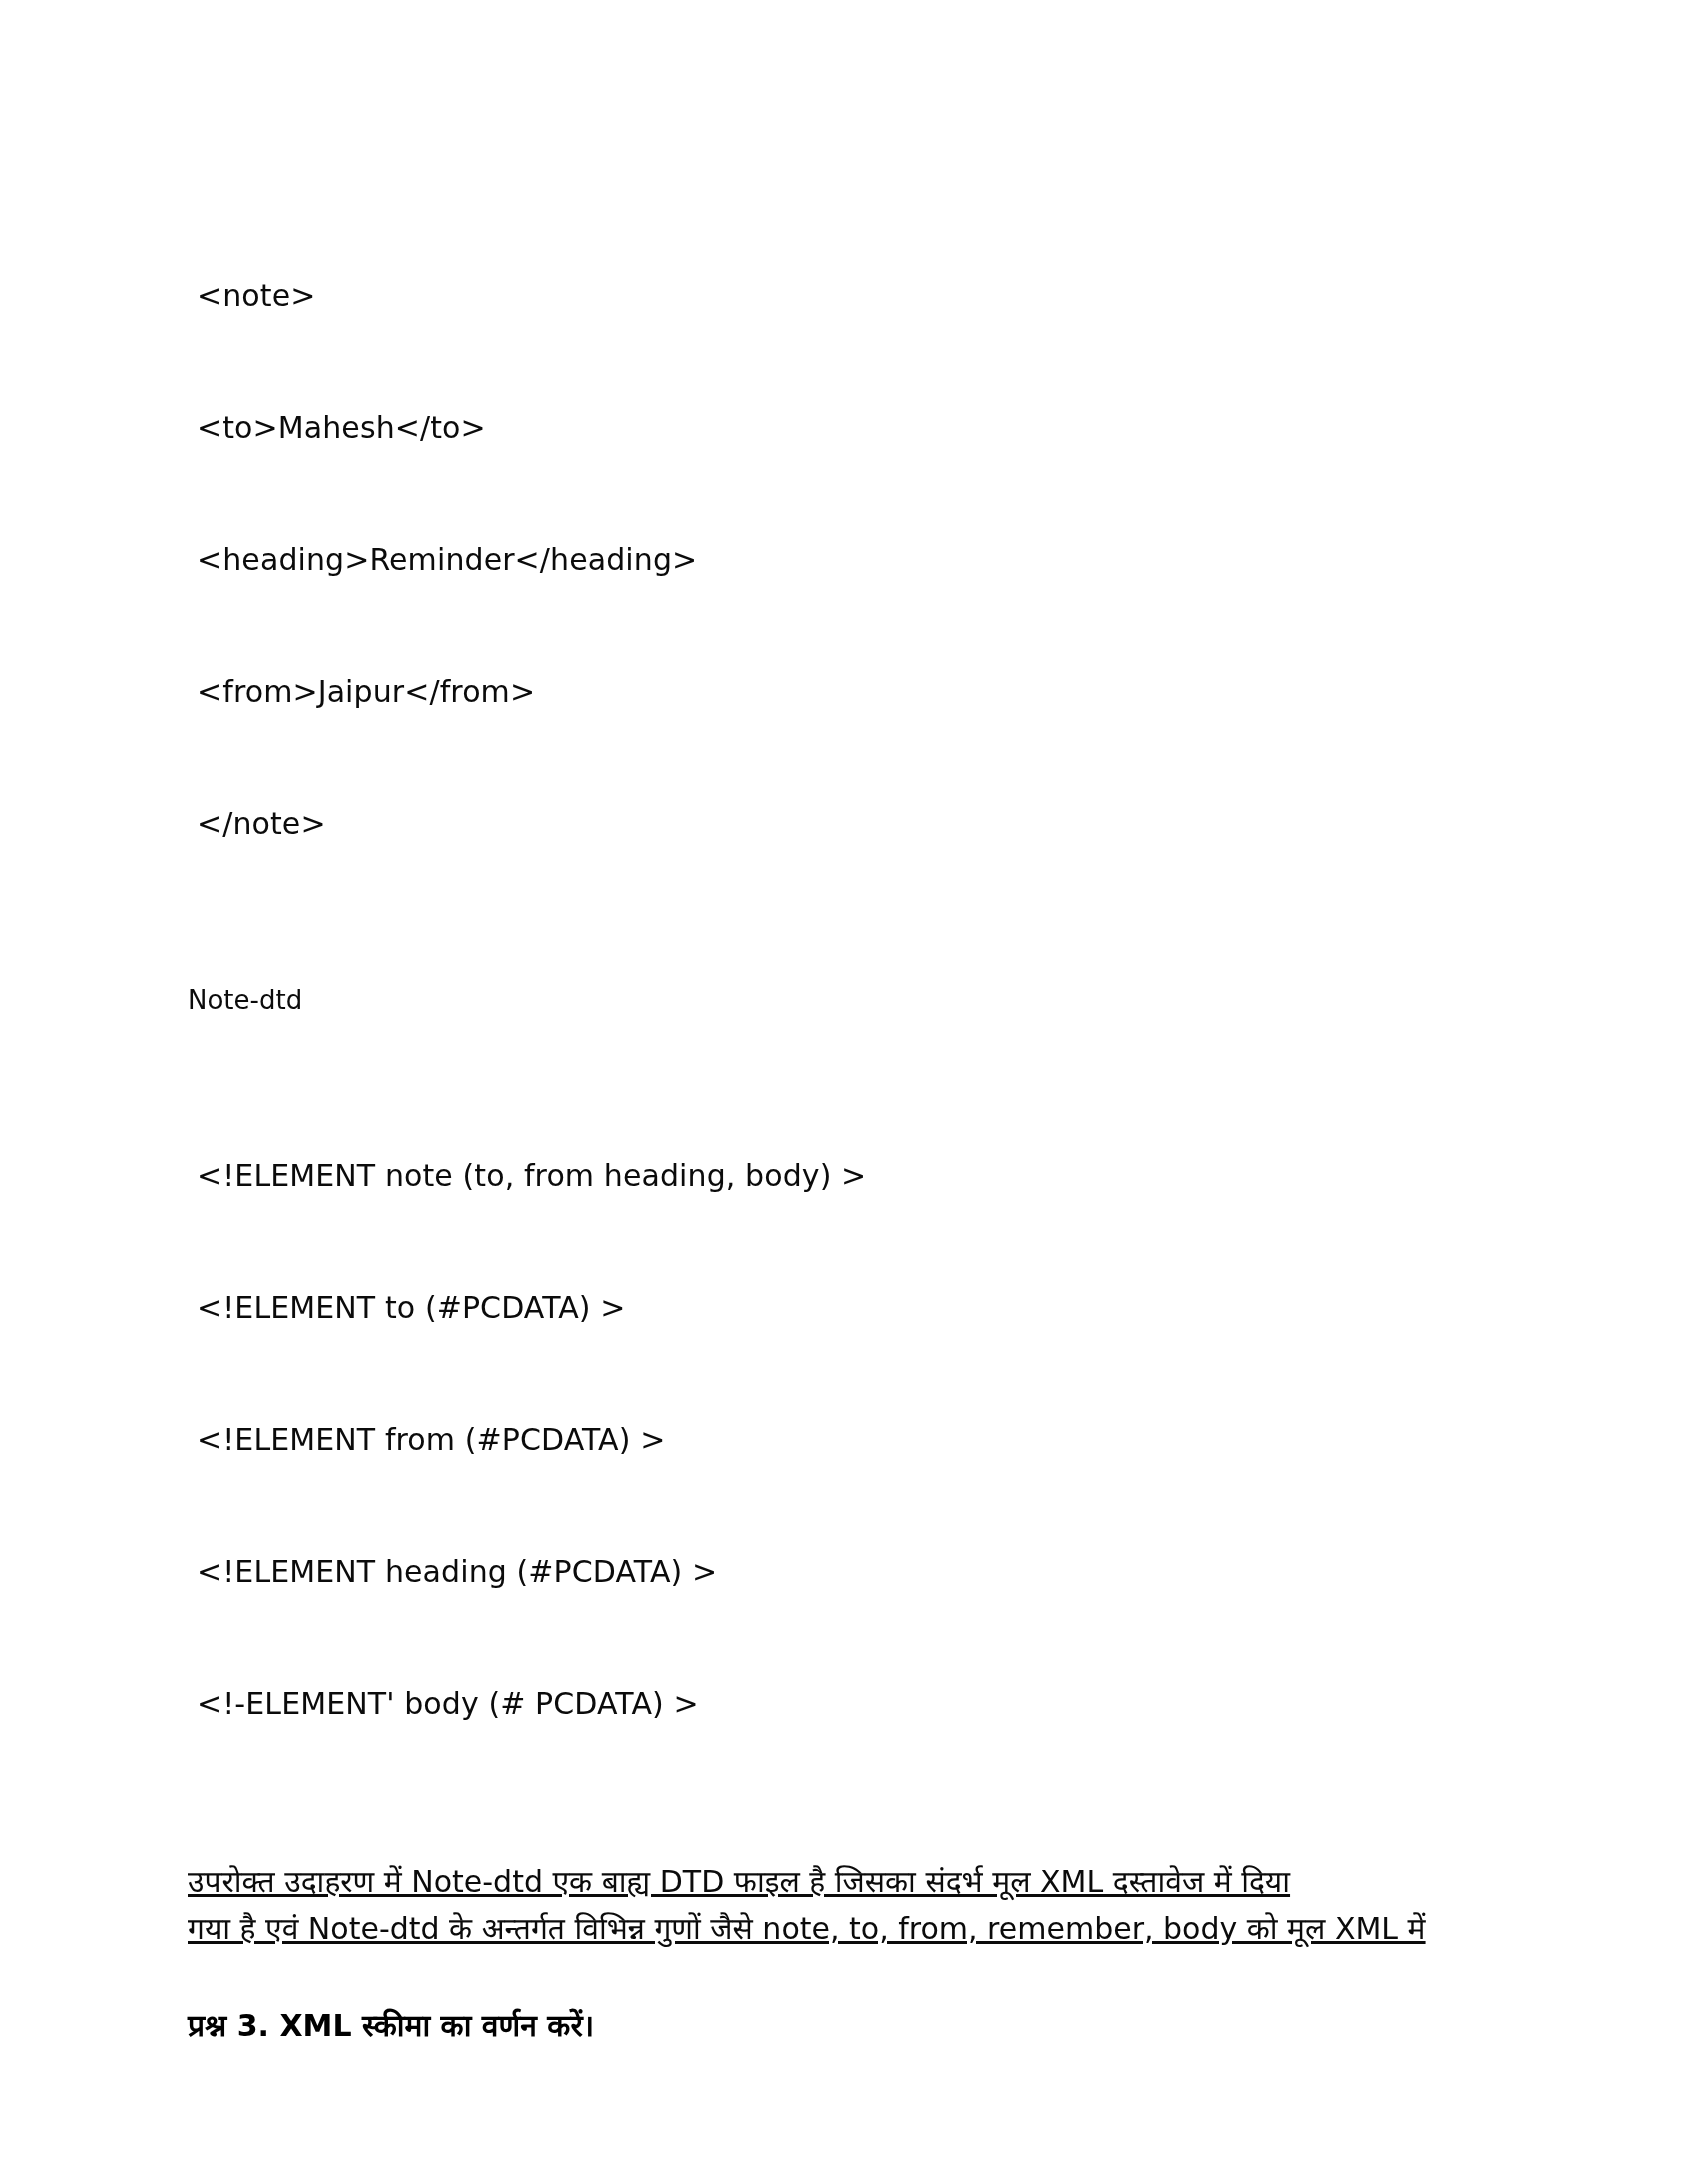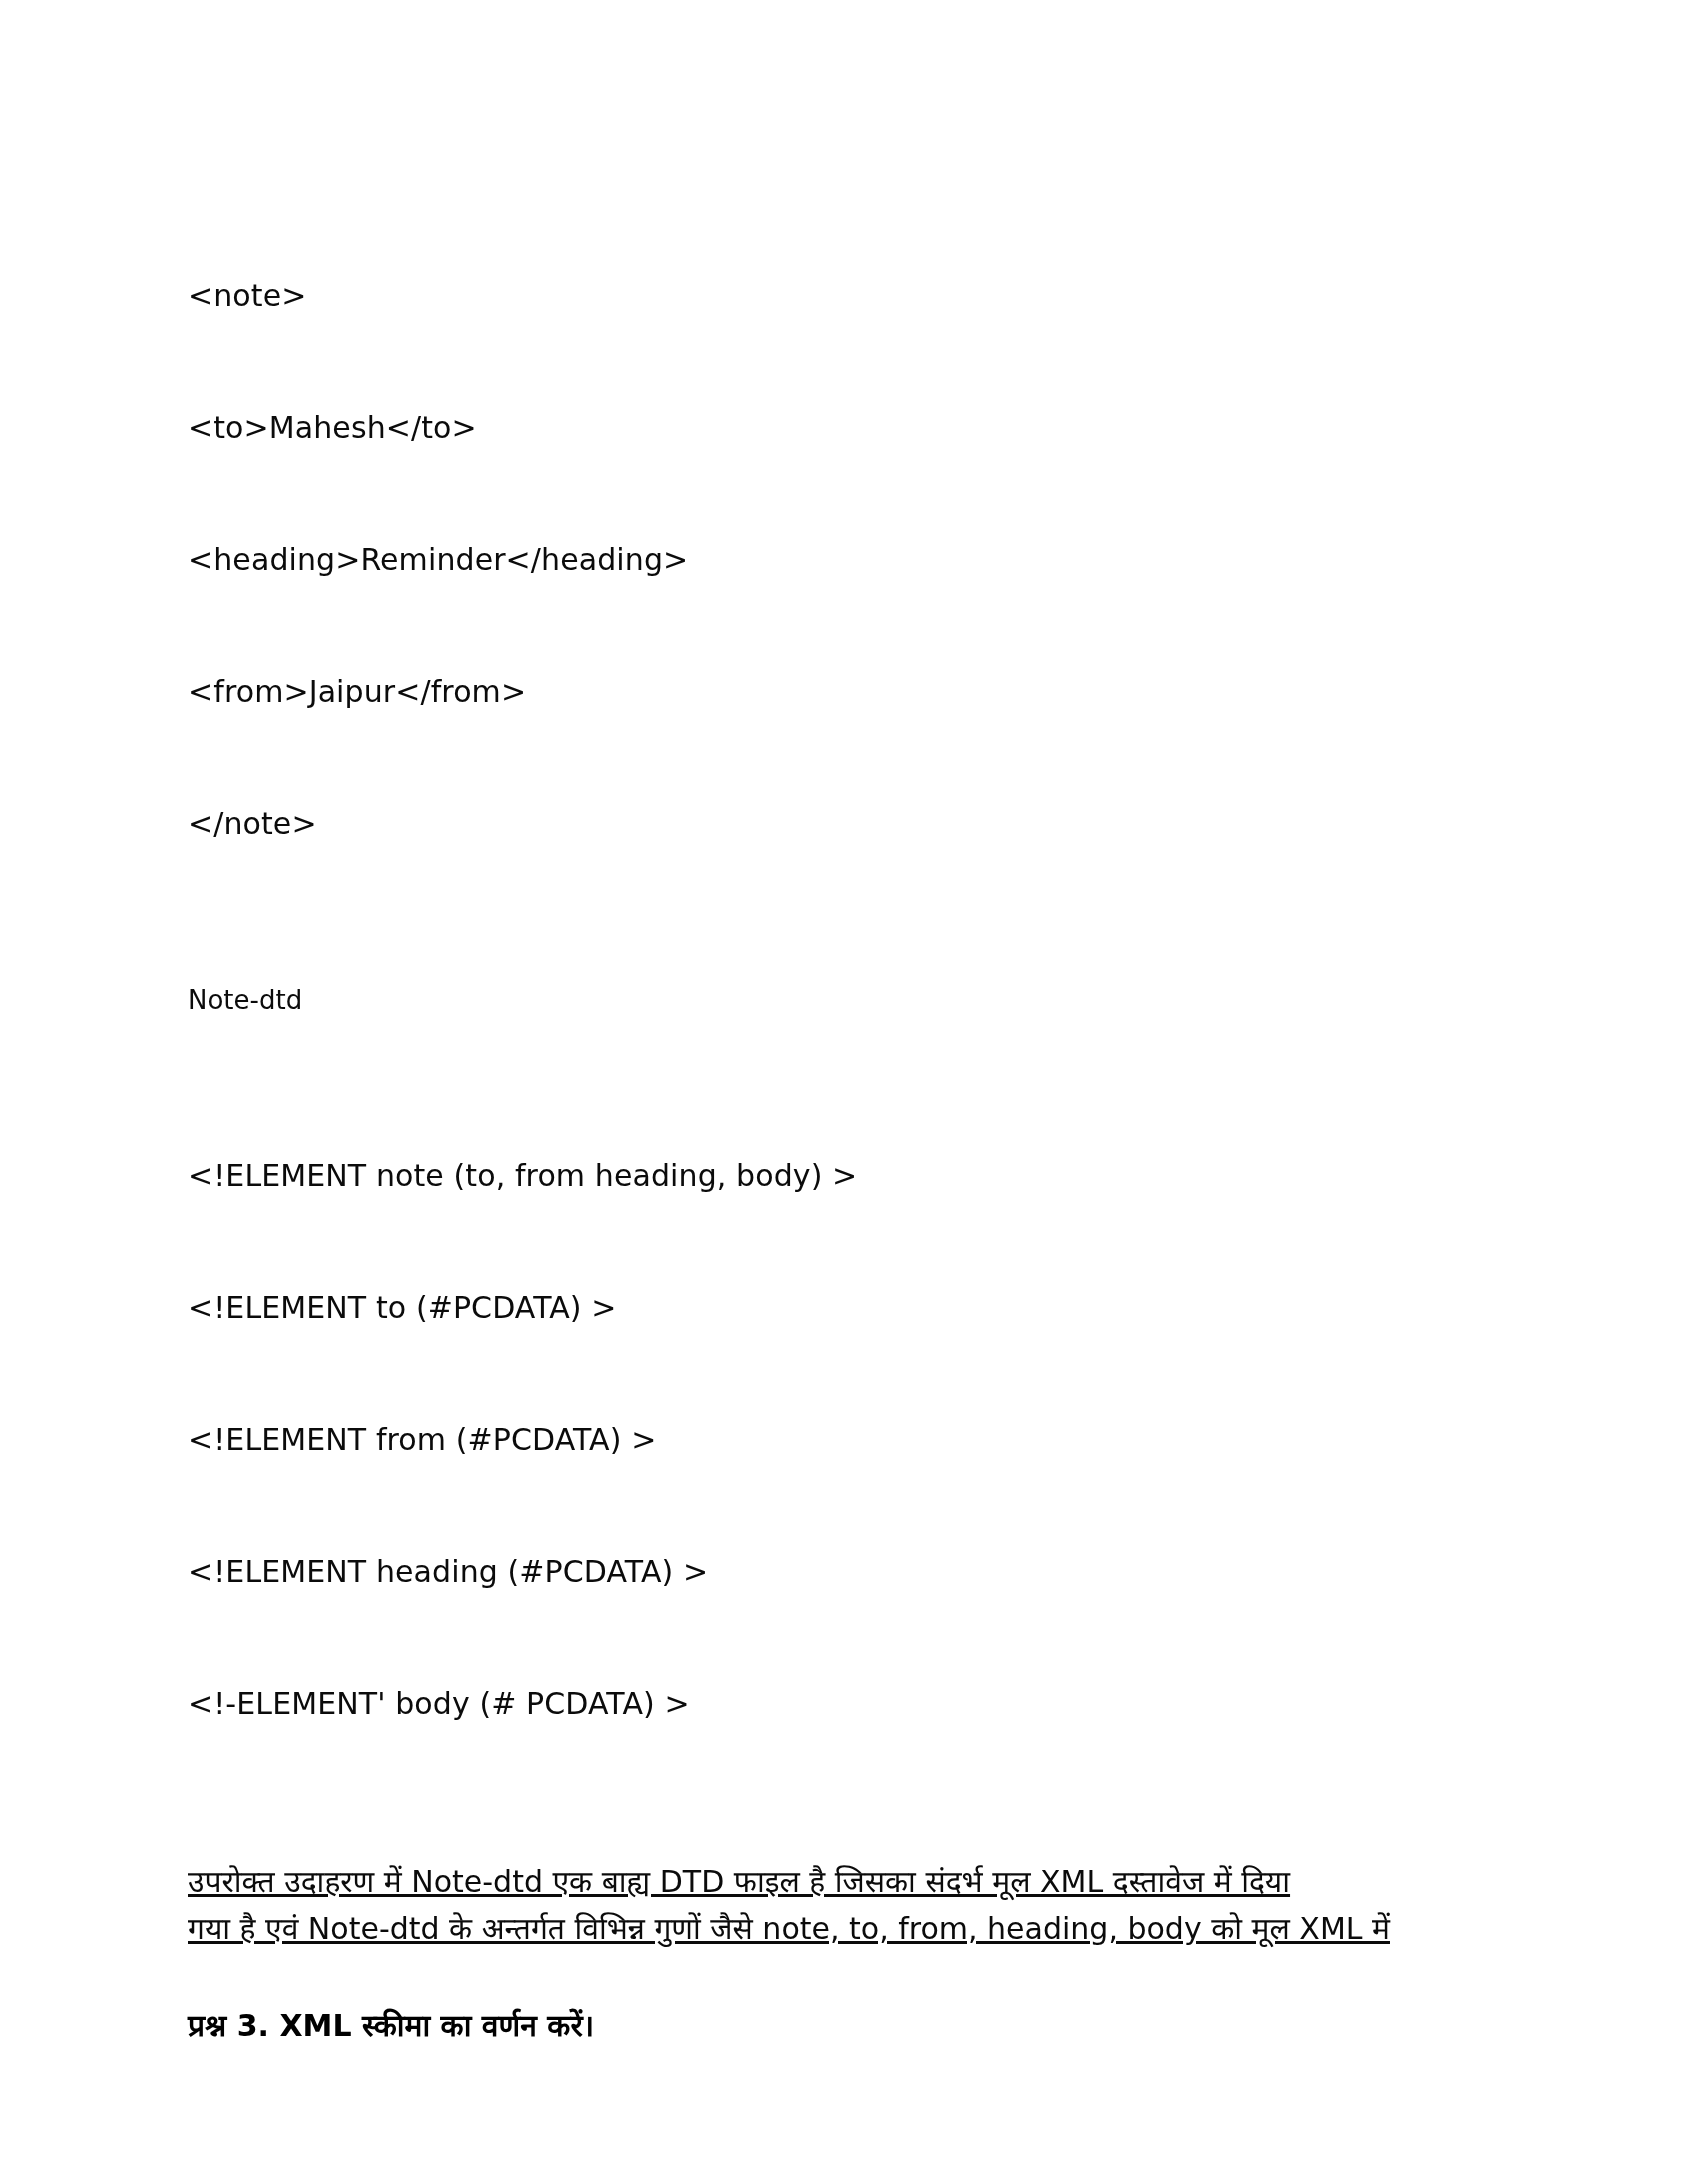--- a/index.html
+++ b/index.html
@@ -30,20 +30,21 @@
     font-family: "DejaVu Sans", "Liberation Sans", sans-serif;
     font-size: 30px;
     line-height: 44px;
     letter-spacing: 0.1px;
     white-space: pre-wrap;
     color: #0b0b0b;
   }
   .code-line {
     display: block;
     white-space: pre;
+    margin-left: 9px;
   }
 
   .plain-line {
     font-size: 26px;
     line-height: 44px;
     color: #0b0b0b;
   }
 
   .para {
     font-size: 30px;
@@ -95,21 +96,21 @@
       <span class="code-line">&lt;!ELEMENT to (#PCDATA) &gt;</span>
       <span class="code-line">&lt;!ELEMENT from (#PCDATA) &gt;</span>
       <span class="code-line">&lt;!ELEMENT heading (#PCDATA) &gt;</span>
       <span class="code-line">&lt;!-ELEMENT' body (# PCDATA) &gt;</span>
     </div>
 
     <div class="gap-md"></div>
 
     <div class="para devanagari">
       <span class="ln">उपरोक्त उदाहरण में Note-dtd एक बाह्य DTD फाइल है जिसका संदर्भ मूल XML दस्तावेज में दिया</span>
-      <span class="ln">गया है एवं Note-dtd के अन्तर्गत विभिन्न गुणों जैसे note, to, from, heading, body को मूल XML में</span>
+      <span class="ln">गया है एवं Note-dtd के अन्तर्गत विभिन्न गुणों जैसे note, to, from, remember, body को मूल XML में</span>
     </div>
 
     <div class="gap-lg"></div>
 
     <div class="q-heading devanagari">प्रश्न 3. XML स्कीमा का वर्णन करें।</div>
 
   </div>
 </div>
 
 

